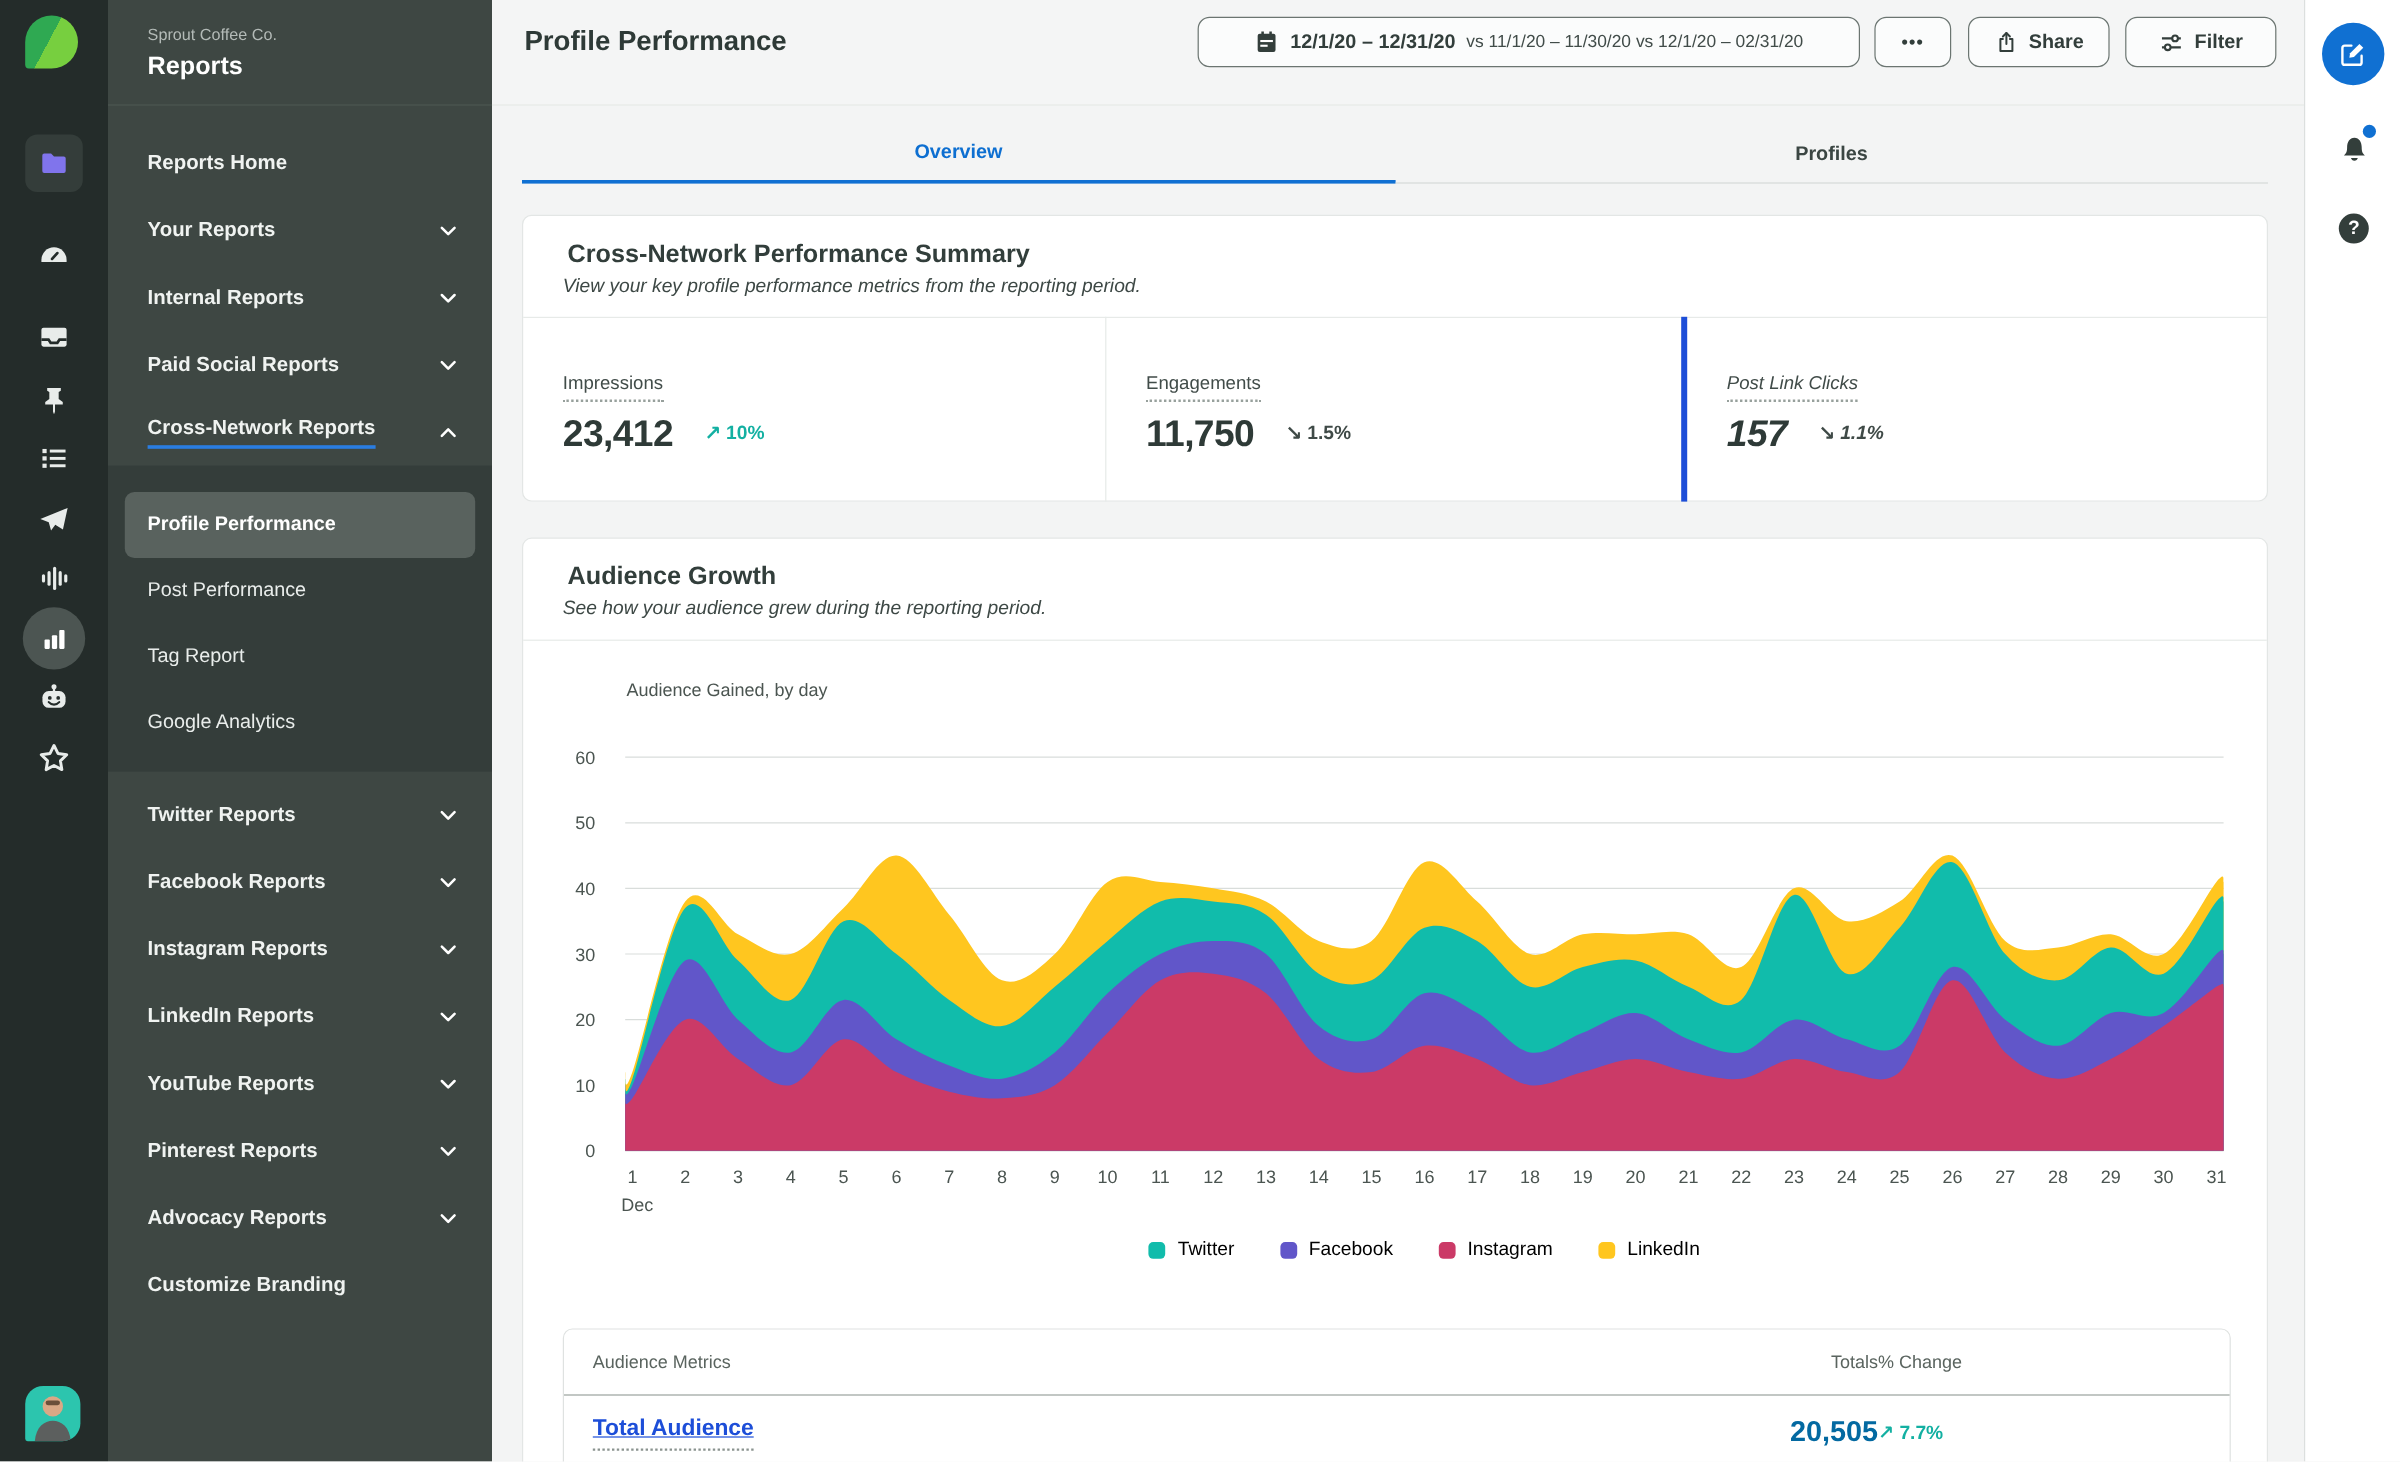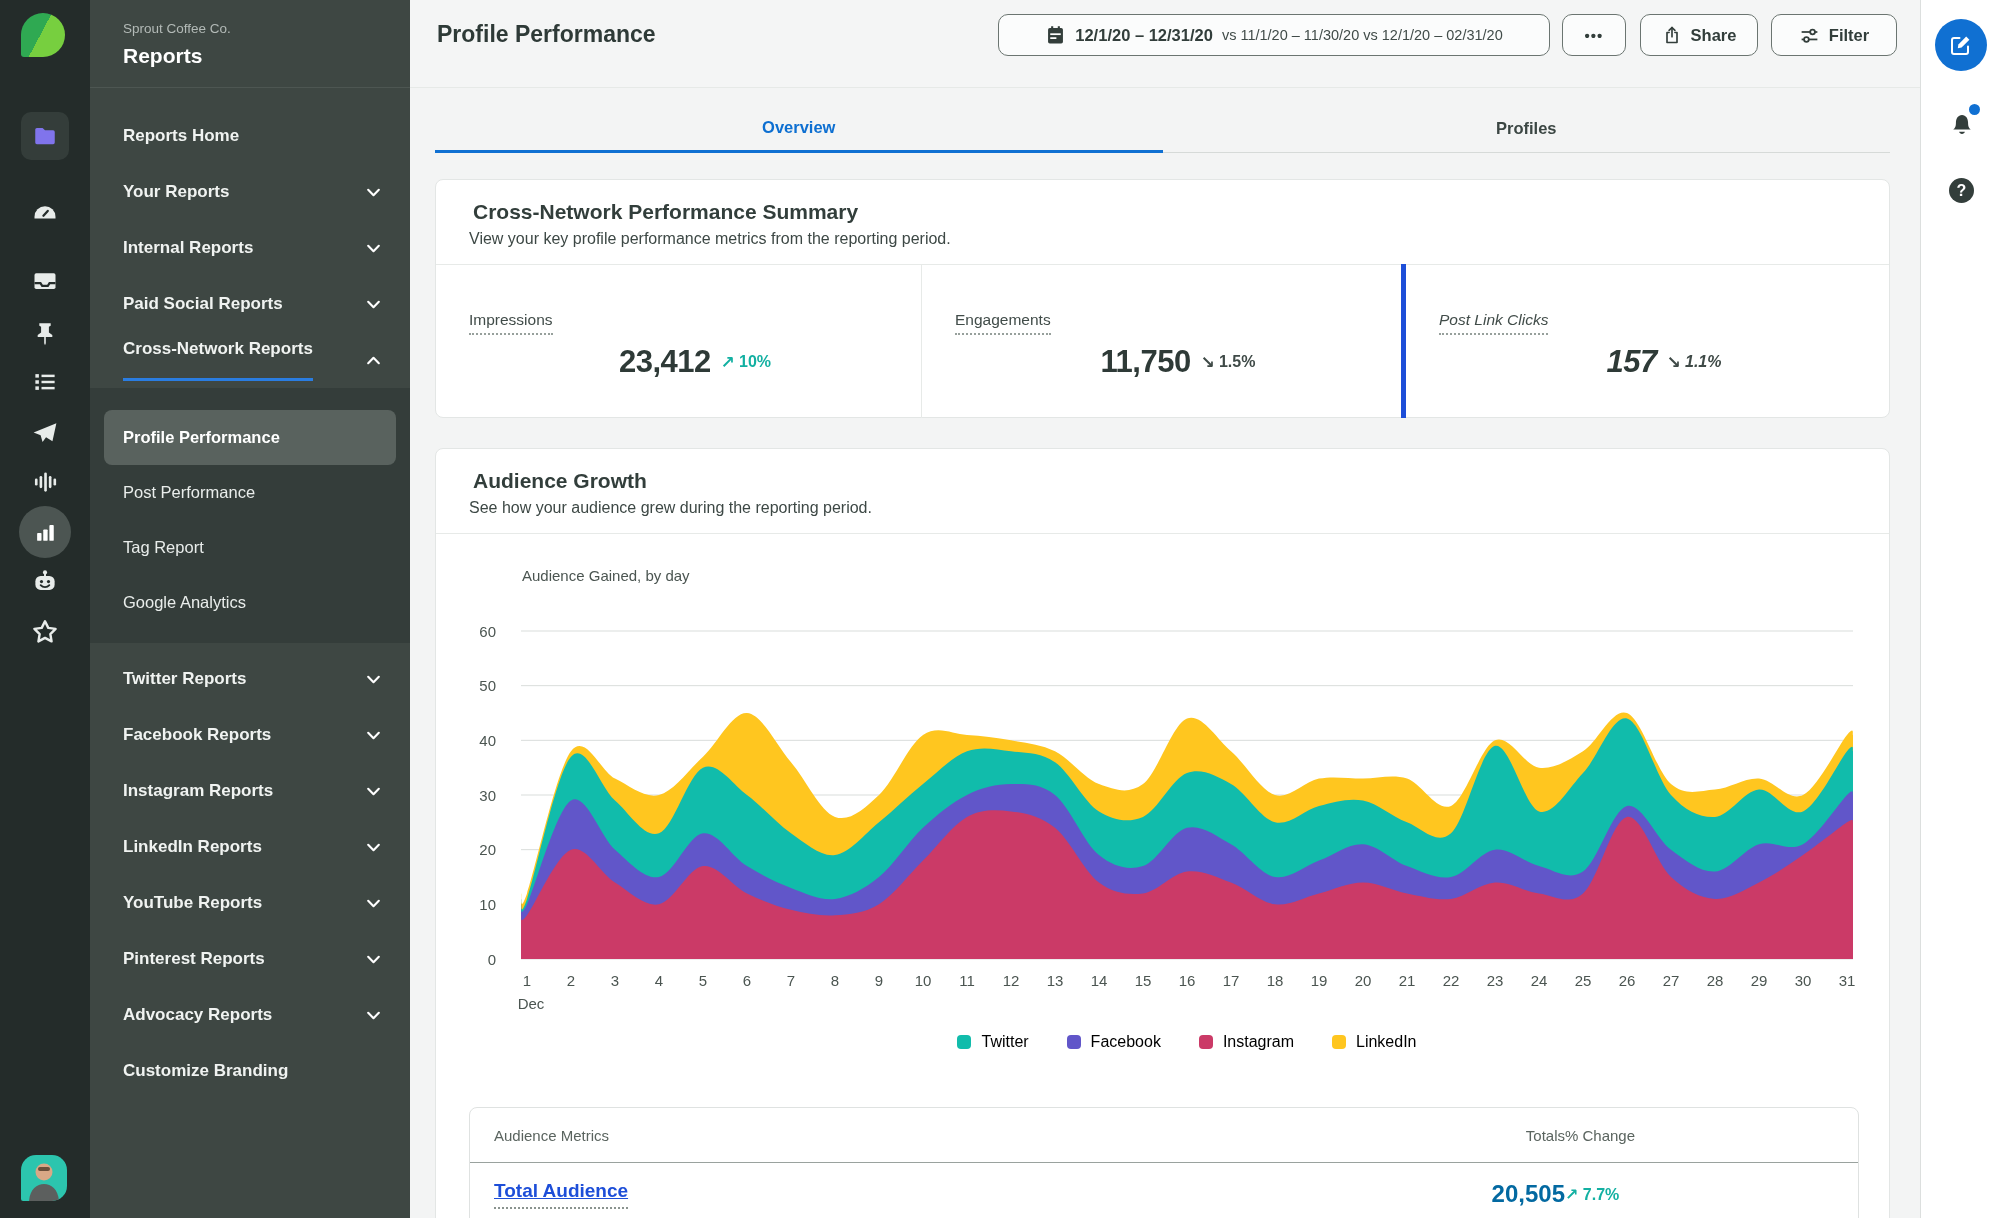--- a/index.html
+++ b/index.html
@@ -19,21 +19,21 @@
 
   
   .sidebar { position:absolute; left:90px; top:0; width:320px; height:1218px; background:#3e4743; color:#f0f3f1; z-index:4; }
   .sb-head { position:absolute; top:0; left:0; width:320px; height:88px; border-bottom:1px solid #4d5652; }
   .sb-account { position:absolute; left:33px; top:21px; font-size:13.5px; color:#b3bab7; }
   .sb-title { position:absolute; left:33px; top:44px; font-size:21px; font-weight:700; color:#fff; }
   .nav { position:absolute; top:88px; left:0; width:320px; }
   .nav-row { position:relative; height:56px; display:flex; align-items:center; padding:0 28px 0 33px; cursor:pointer;
     font-size:17px; font-weight:600; }
   .nav-row:first-child { margin-top:20px; }
-  .nav-row .lbl.active-underline { border-bottom:3px solid #2a7de1; padding-bottom:19px; }
+  .nav-row .lbl.active-underline { border-bottom:3px solid #2a7de1; padding-bottom:4px; }
   .nav-row .chev { margin-left:auto; display:flex; }
   .subpanel { background:#343d3a; padding:22px 0 13px 0; }
   .sub-row { position:relative; height:55px; margin:0 14px; display:flex; align-items:center; padding-left:19px;
     font-size:16.5px; font-weight:400; color:#e9edeb; border-radius:8px; cursor:pointer; }
   .sub-row.active { background:#59625e; font-weight:600; color:#fff; }
   .group-after { margin-top:8px; }
 
   
   .main { position:absolute; left:410px; top:0; width:1510px; height:1218px; background:#f3f4f4; }
   .main-head { position:absolute; top:0; left:0; width:1510px; height:88px; border-bottom:1px solid #e6e9e7; background:#f4f5f5; }
@@ -47,30 +47,30 @@
   .btn-share { left:1230px; width:118px; }
   .btn-filter { left:1361px; width:126px; }
 
   .tabs { position:absolute; left:25px; top:104px; width:1455px; height:49px; display:flex; }
   .tab { flex:1; display:flex; align-items:center; justify-content:center; font-size:16.5px; font-weight:600;
     color:#3b4643; border-bottom:1px solid #d6dad8; cursor:pointer; }
   .tab.active { color:#0d6fd1; border-bottom:3px solid #1070d2; }
 
   .card { position:absolute; left:25px; width:1455px; background:#fff; border:1px solid #e3e6e5; border-radius:8px; }
   .card-title { position:absolute; left:37px; top:20px; font-size:21px; font-weight:700; color:#323e3b; }
-  .card-sub { position:absolute; left:33px; top:50px; font-size:16px; color:#3d4845; }
+  .card-sub { position:absolute; left:33px; top:50px; font-size:16px; color:#3d4845;font-style:italic; }
   .card-hr { position:absolute; left:0; top:84px; width:100%; border-top:1px solid #e7eae8; }
 
   .card-summary { top:179px; height:239px; }
   .metrics { position:absolute; top:84px; left:0; width:1453px; height:154px; display:flex; }
   .metric { position:relative; padding:47px 0 0 33px; }
   .metric:nth-child(1){ width:485px; } .metric:nth-child(2){ width:480px; border-left:1px solid #e7eae8; }
   .metric:nth-child(3){ width:488px; border-left:5px solid #1d4ed8;font-style:italic; }
   .m-label { display:inline-block; font-size:15.5px; color:#414c49; border-bottom:2px dotted #97a09c; padding-bottom:4px; cursor:pointer; }
-  .m-valuerow { margin-top:9px; display:flex; align-items:center; gap:10px;justify-content:center; }
+  .m-valuerow { margin-top:9px; display:flex; align-items:center; gap:26px; }
   .m-value { font-size:31px; font-weight:800; color:#2e3a37; letter-spacing:-0.5px; }
   .delta { font-size:16px; font-weight:600; display:flex; align-items:center; gap:4px; }
   .delta .arrow { font-size:17px; }
   .delta.up { color:#13b0a2; }
   .delta.down { color:#3f4a47; }
 
   .card-growth { top:448px; height:906px; }
   .chart-label { position:absolute; left:86px; top:118px; font-size:15px; color:#4b5551; }
   #chartSvg { position:absolute; left:0; top:100px; }
   .legend { position:absolute; left:85px; top:584px; width:1332px; display:flex; justify-content:center; gap:38px; }

